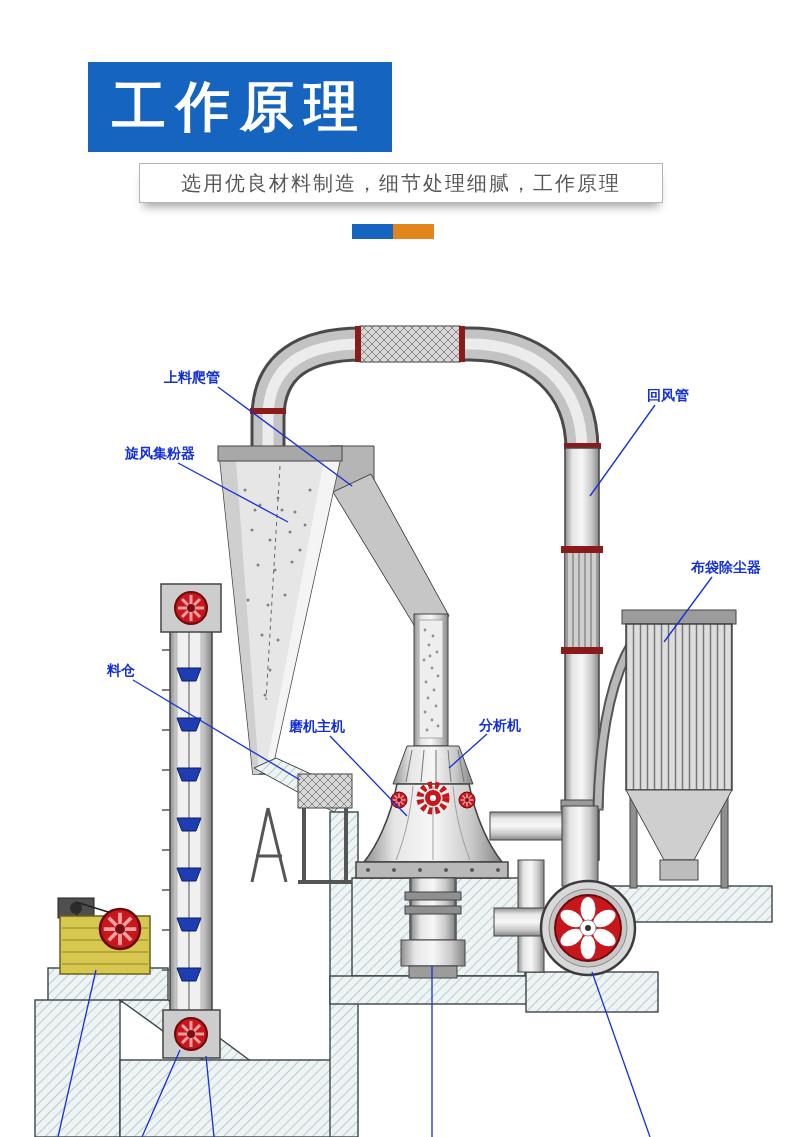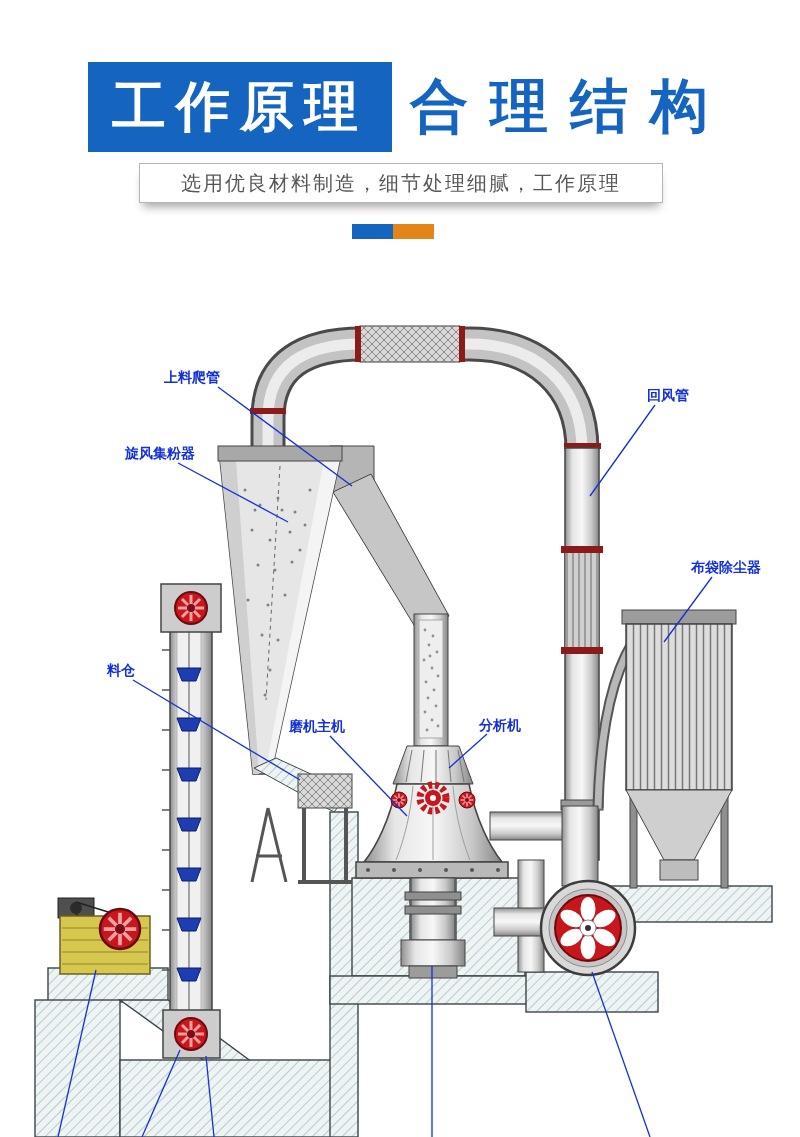--- a/index.html
+++ b/index.html
@@ -24,21 +24,20 @@
 </style>
 </head>
 <body>
 
 <div class="page">
 
   <div class="title-row">
     <div class="title-block">
       <span>工作原理</span>
     </div>
-    <div class="title-rest">合理结构</div>
   </div>
 
   <div class="subtitle-box">
     <span>选用优良材料制造，细节处理细腻，工作原理</span>
   </div>
 
   <div class="accent-bars">
     <span class="bar blue"></span>
     <span class="bar orange"></span>
   </div>

